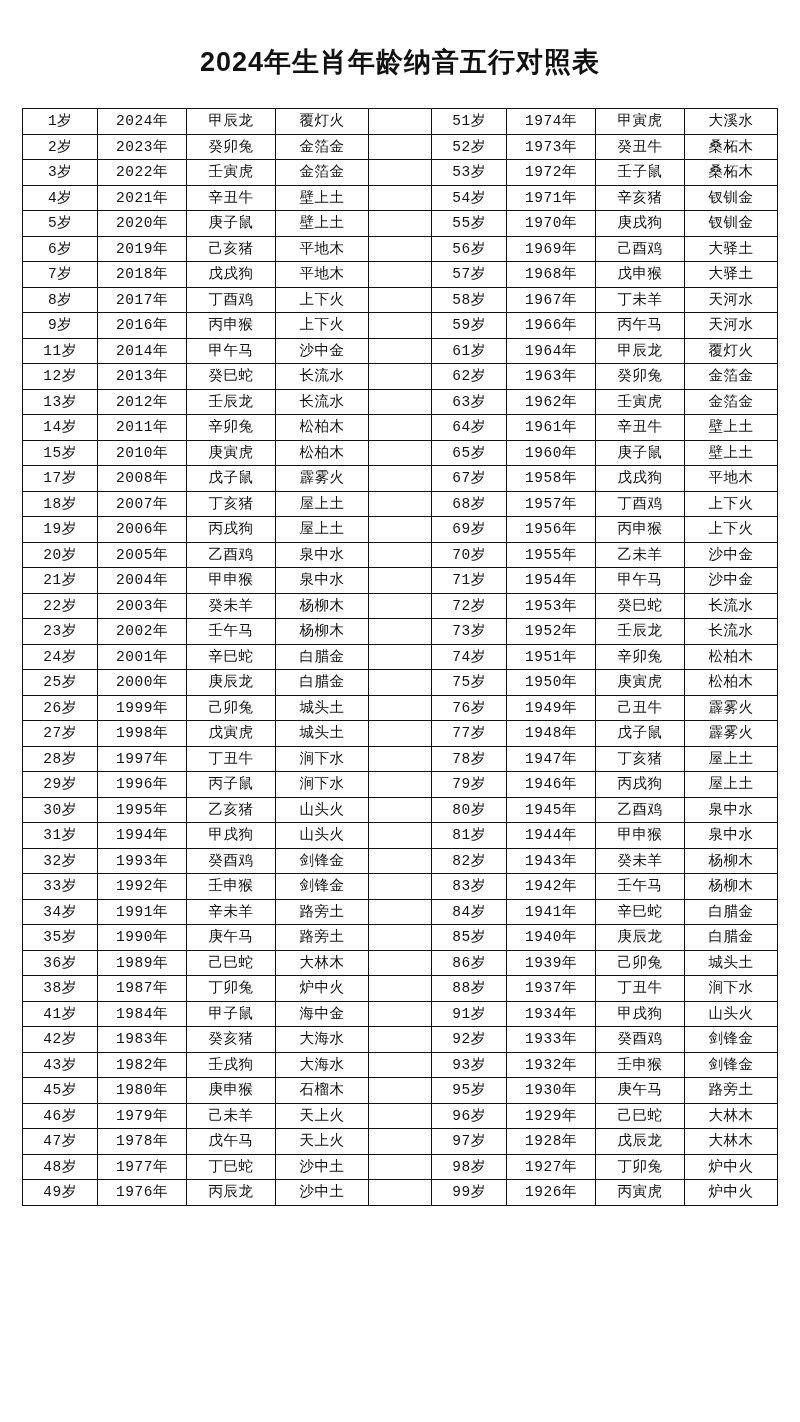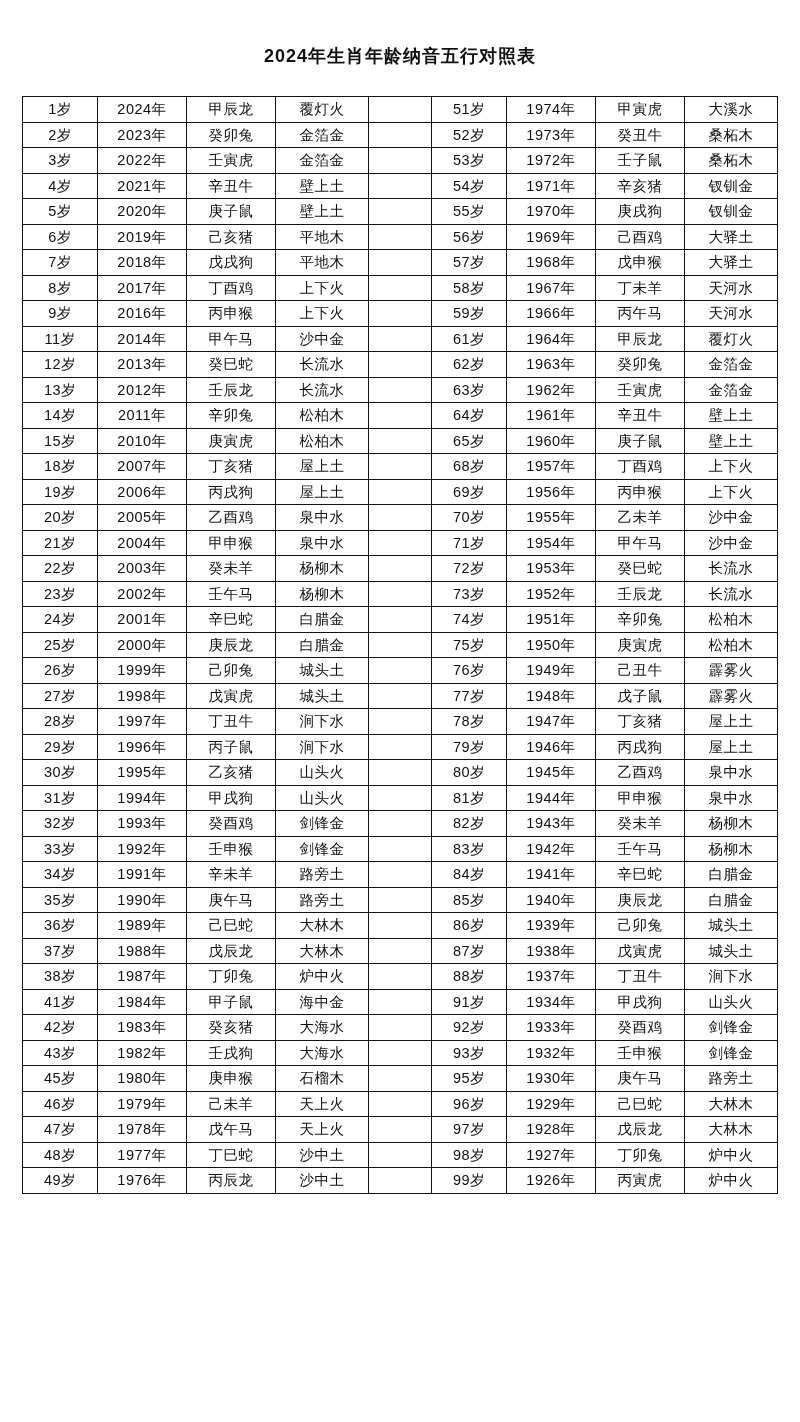--- a/index.html
+++ b/index.html
@@ -16,31 +16,32 @@
   }
   .page {
     position: relative;
     width: 800px;
     height: 1422px;
     box-sizing: border-box;
     padding: 0 22px;
   }
   .title {
     text-align: center;
-    font-size: 18px;
+    font-size: 27px;
     font-weight: bold;
     letter-spacing: 1px;
     color: #111111;
     padding-top: 44px;
     padding-bottom: 28px;
   }
   table.zodiac {
     width: 100%;
     border-collapse: collapse;
     table-layout: fixed;
+    font-family: Liberation Mono, monospace;
   }
   table.zodiac td {
     border: 1px solid #111111;
     height: 24.5px;
     text-align: center;
     vertical-align: middle;
     font-size: 14.5px;
     line-height: 1;
     white-space: nowrap;
     padding: 0;
@@ -225,20 +226,31 @@
           <td class="year">2010年</td>
           <td class="gz">庚寅虎</td>
           <td class="nayin">松柏木</td>
           <td class="spacer"></td>
           <td class="age">65岁</td>
           <td class="year">1960年</td>
           <td class="gz">庚子鼠</td>
           <td class="nayin">壁上土</td>
         </tr>
         <tr>
+          <td class="age">17岁</td>
+          <td class="year">2008年</td>
+          <td class="gz">戊子鼠</td>
+          <td class="nayin">霹雾火</td>
+          <td class="spacer"></td>
+          <td class="age">67岁</td>
+          <td class="year">1958年</td>
+          <td class="gz">戊戌狗</td>
+          <td class="nayin">平地木</td>
+        </tr>
+        <tr>
           <td class="age">18岁</td>
           <td class="year">2007年</td>
           <td class="gz">丁亥猪</td>
           <td class="nayin">屋上土</td>
           <td class="spacer"></td>
           <td class="age">68岁</td>
           <td class="year">1957年</td>
           <td class="gz">丁酉鸡</td>
           <td class="nayin">上下火</td>
         </tr>
@@ -431,31 +443,20 @@
         </tr>
         <tr>
           <td class="age">36岁</td>
           <td class="year">1989年</td>
           <td class="gz">己巳蛇</td>
           <td class="nayin">大林木</td>
           <td class="spacer"></td>
           <td class="age">86岁</td>
           <td class="year">1939年</td>
           <td class="gz">己卯兔</td>
-          <td class="nayin">城头土</td>
-        </tr>
-        <tr>
-          <td class="age">37岁</td>
-          <td class="year">1988年</td>
-          <td class="gz">戊辰龙</td>
-          <td class="nayin">大林木</td>
-          <td class="spacer"></td>
-          <td class="age">87岁</td>
-          <td class="year">1938年</td>
-          <td class="gz">戊寅虎</td>
           <td class="nayin">城头土</td>
         </tr>
         <tr>
           <td class="age">38岁</td>
           <td class="year">1987年</td>
           <td class="gz">丁卯兔</td>
           <td class="nayin">炉中火</td>
           <td class="spacer"></td>
           <td class="age">88岁</td>
           <td class="year">1937年</td>

